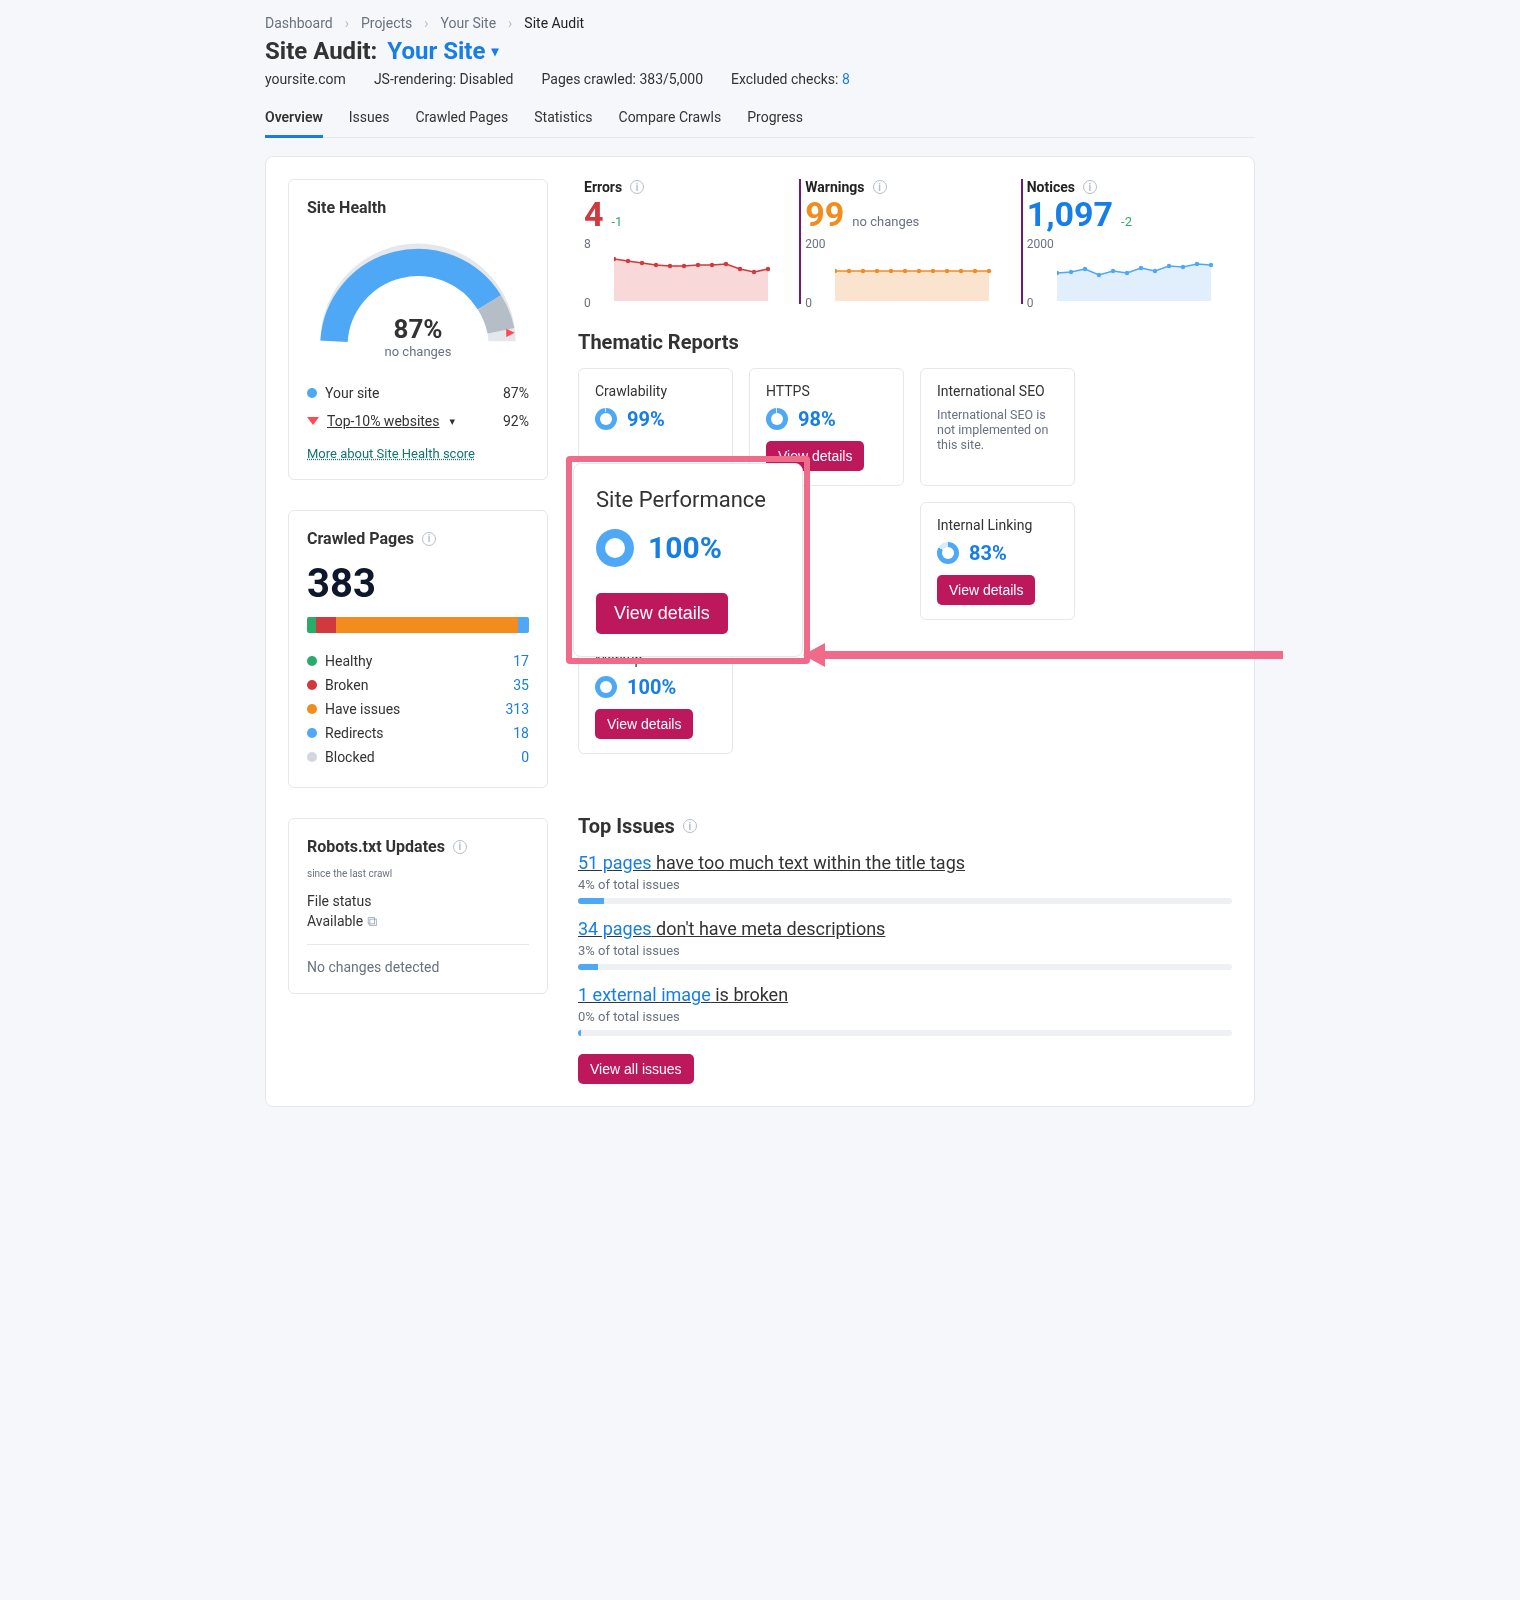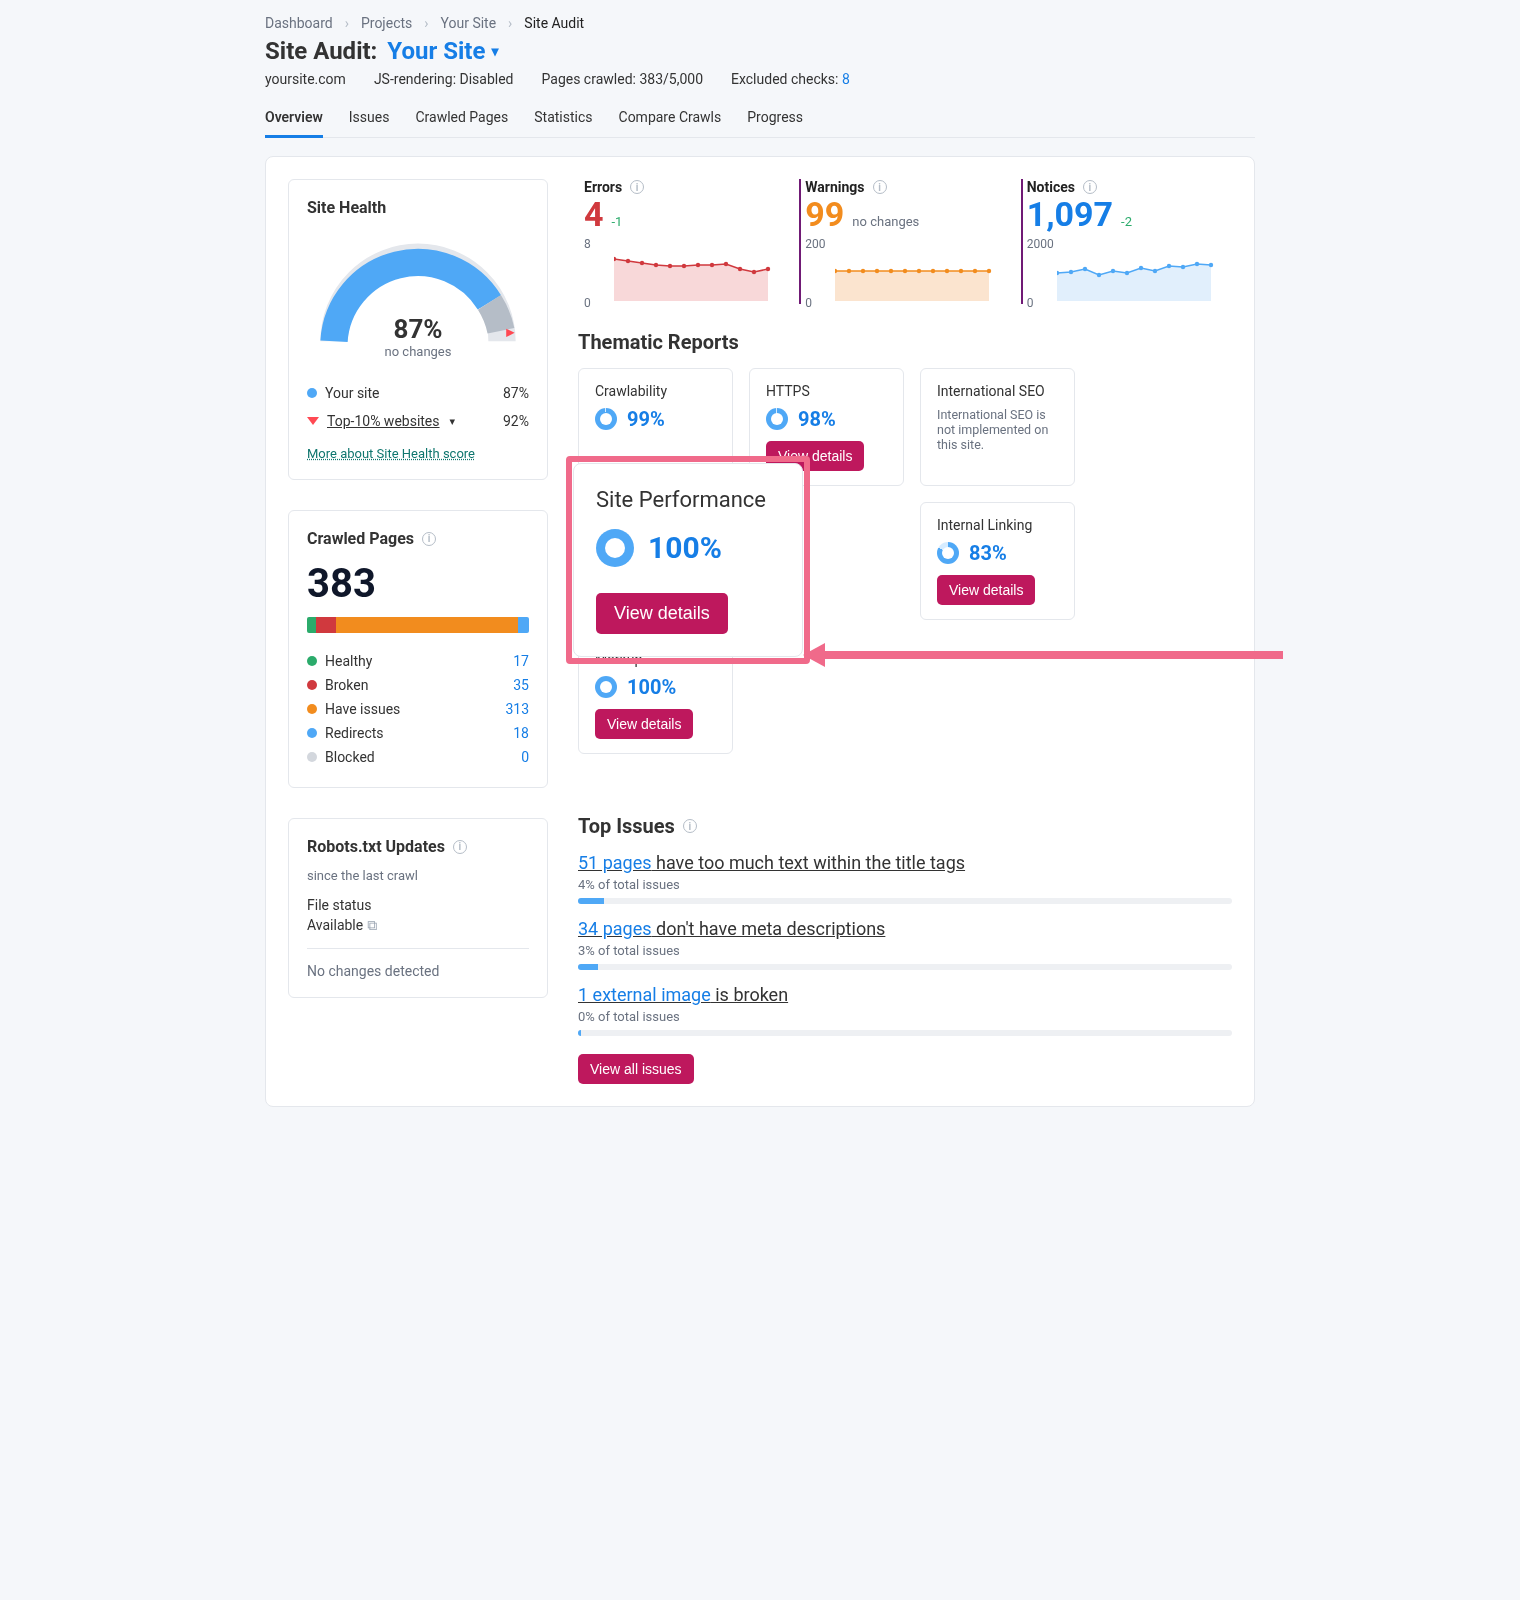--- a/index.html
+++ b/index.html
@@ -214,21 +214,21 @@
               </span>
               <span class="val">0</span>
             </div>
         </div>
 
         <div class="card">
           <h3 style="display:flex;align-items:center;gap:8px;">
             <span>Robots.txt Updates</span>
             <span class="info-icon">i</span>
           </h3>
-          <div style="color:#6a7280;font-size:13px;margin-bottom:14px">since the last crawl</div>
+          <div style="color:#6a7280;font-size:10px;margin-bottom:14px">since the last crawl</div>
           <div style="font-size:14px;margin-bottom:4px">File status</div>
           <div style="font-size:14px;">
             <span>Available</span><span class="ext-icon">⧉</span>
           </div>
           <div class="hr"></div>
           <div style="color:#6a7280;font-size:14px">No changes detected</div>
         </div>
       </div>
 
       <div class="rightcol">

